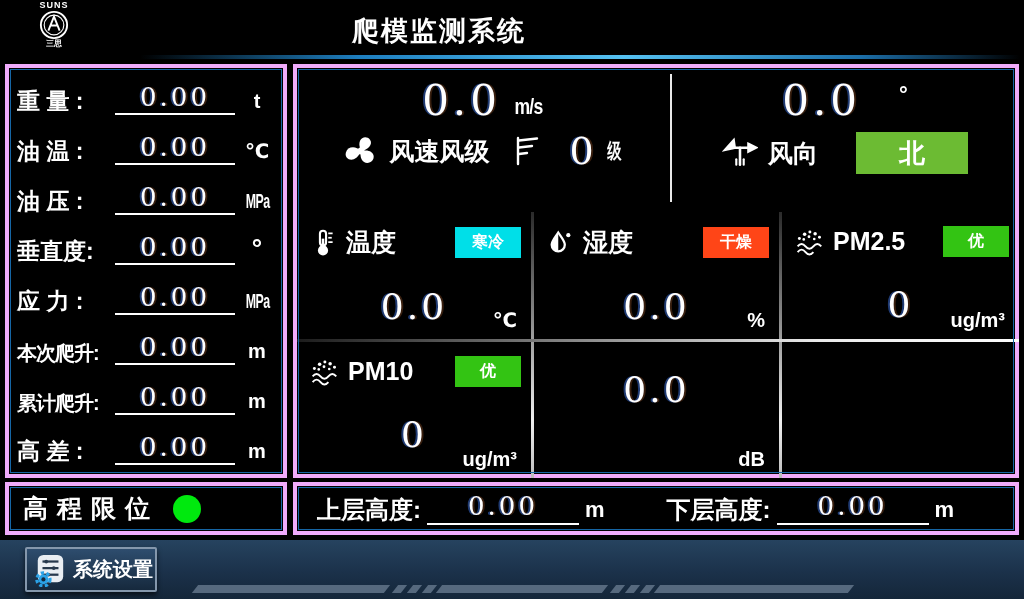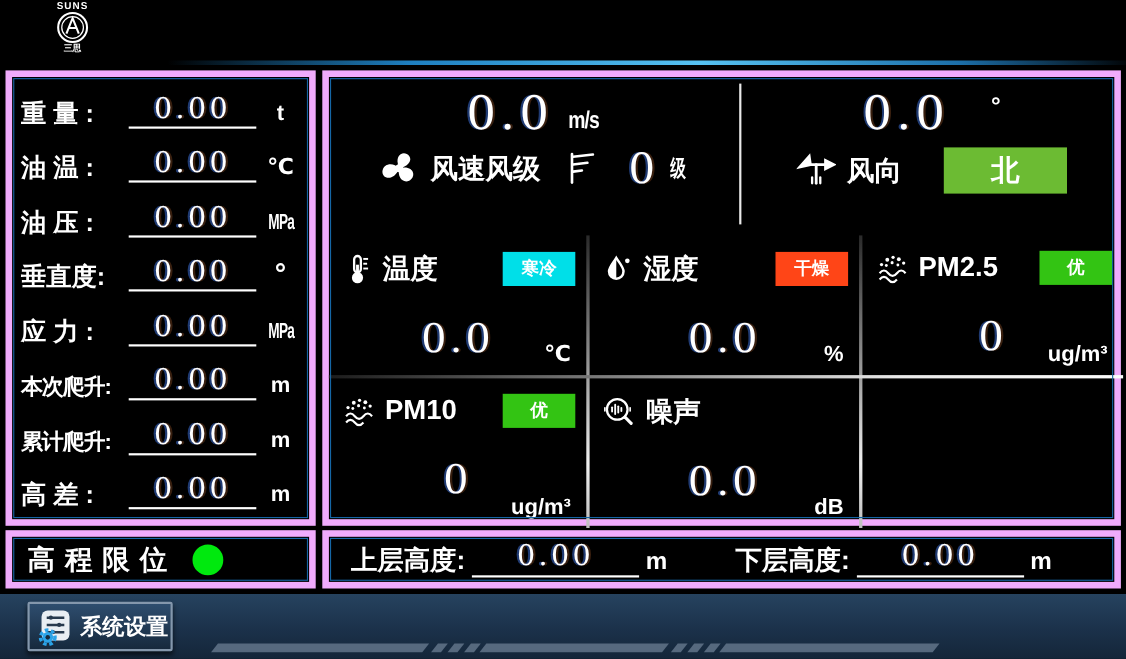--- a/index.html
+++ b/index.html
@@ -2,35 +2,35 @@
 <html><head>
 <meta charset="utf-8">
 <style>
   * { margin:0; padding:0; box-sizing:border-box; }
   html,body { width:1024px; height:599px; background:#000; overflow:hidden;
     font-family:"Liberation Sans","DejaVu Sans",sans-serif; color:#fff; position:relative; }
   .serif { font-family:"DejaVu Serif","Liberation Serif",serif;
     text-shadow:-2px 0 0 rgba(70,130,255,.45), 2px 0 0 rgba(255,140,70,.22); }
 
   
-  #header { position:absolute; left:12px; top:0; width:892px; height:56px; }
+  #header { position:absolute; left:0; top:0; width:892px; height:56px; }
   #logo { position:absolute; left:26px; top:1px; width:56px; height:54px; text-align:center; line-height:1; }
   #logo .ltop { font-size:9px; font-weight:bold; letter-spacing:1px; }
   #logo svg { display:block; margin:0 auto; }
   #logo .lbot { font-size:8px; font-weight:bold; }
   #company { position:absolute; left:86px; top:5px; }
   #company .cn { font-size:21px; font-weight:bold; letter-spacing:1px; }
   #company .en { font-size:12px; letter-spacing:1.6px; margin-top:3px; color:#e8e8e8; }
   #ptitle { position:absolute; left:352px; top:13px; font-size:27px; font-weight:bold; letter-spacing:2px; }
   #pdate { position:absolute; left:598px; top:16px; font-size:23px; font-weight:bold; letter-spacing:.5px; }
   #glowline { position:absolute; left:140px; top:55px; width:880px; height:4px; border-radius:2px;
     background:linear-gradient(90deg, rgba(10,40,70,0), #1e7fc0 25%, #56c2f2 55%, #1c6ea8 82%, rgba(5,20,40,0)); }
 
   
-  .panel { position:absolute; border:6px solid #f0abfc; background:#000; }
+  .panel { position:absolute; border:4px solid #f0abfc; background:#000; }
   .panel::after { content:""; position:absolute; inset:1px; border:1px solid #1566a5; pointer-events:none; }
 
   
   #sidebar { left:5px; top:64px; width:282px; height:414px; padding:4px 8px 2px 8px;
     display:flex; flex-direction:column; }
   .mrow { flex:1; display:flex; align-items:flex-end; padding-bottom:7px; }
   .mlabel { width:94px; font-size:23px; font-weight:bold; white-space:pre; line-height:1; padding-bottom:2px; }
   .mlabel.tight { font-size:20px; letter-spacing:-1px; }
   .mvalue { flex:1; border-bottom:2px solid #fff; text-align:center; font-size:26px;
     letter-spacing:3px; line-height:1; padding-bottom:3px; margin:0 4px; }
@@ -103,20 +103,21 @@
 <div id="header">
   <div id="logo">
     <div class="ltop">SUNS</div>
     <svg width="30" height="30" viewBox="0 0 32 32">
       <circle cx="16" cy="16" r="14" fill="none" stroke="#fff" stroke-width="2"></circle>
       <circle cx="16" cy="16" r="10.5" fill="none" stroke="#fff" stroke-width="1.2"></circle>
       <path d="M10 22 L16 7 L22 22 M12.5 16.5 H19.5" fill="none" stroke="#fff" stroke-width="2"></path>
     </svg>
     <div class="lbot">三思</div>
   </div>
+  <div id="ptitle">爬模监测系统</div>
   <div id="glowline"></div>
 </div>
 
 <div id="sidebar" class="panel">
   <div class="mrow">
     <span class="mlabel">重 量 :</span>
     <span class="mvalue serif">0.00</span>
     <span class="munit">t</span>
   </div>
   <div class="mrow">
@@ -288,35 +289,20 @@
         </svg>
       </span>
       <span class="clabel">PM10</span>
       <span class="badge" style="background-color: rgb(51, 196, 19);">优</span>
     </div>
     <div class="cval serif">0</div>
     <div class="cunit">ug/m³</div>
   </div>
 
   <div class="cell" style="left:237px;top:274px;width:245px;height:136px">
-    <div class="cellhead">
-      <span class="icon">
-        <svg width="30" height="30" viewBox="0 0 32 32" stroke="#fff" fill="none" stroke-linecap="round">
-          <circle cx="14" cy="13" r="10" stroke-width="2.2"></circle>
-          <line x1="21.5" y1="20.5" x2="27.5" y2="26.5" stroke-width="3"></line>
-          <line x1="9" y1="11" x2="9" y2="15" stroke-width="1.8"></line>
-          <line x1="12" y1="8.5" x2="12" y2="17.5" stroke-width="1.8"></line>
-          <line x1="15" y1="10" x2="15" y2="16" stroke-width="1.8"></line>
-          <line x1="18" y1="11.5" x2="18" y2="14.5" stroke-width="1.8"></line>
-          <line x1="2" y1="11.5" x2="2" y2="14.5" stroke-width="1.6"></line>
-          <line x1="26.5" y1="11.5" x2="26.5" y2="14.5" stroke-width="1.6"></line>
-        </svg>
-      </span>
-      <span class="clabel">噪声</span>
-    </div>
     <div class="cval serif">0.0</div>
     <div class="cunit">dB</div>
   </div>
 
   <div class="cell" style="left:485px;top:274px;width:237px;height:136px"></div>
 </div>
 
 <div id="limitbox" class="panel">
   <span class="llabel">高程限位</span>
   <span id="limitlamp" style="background-color: rgb(0, 233, 14);"></span>

